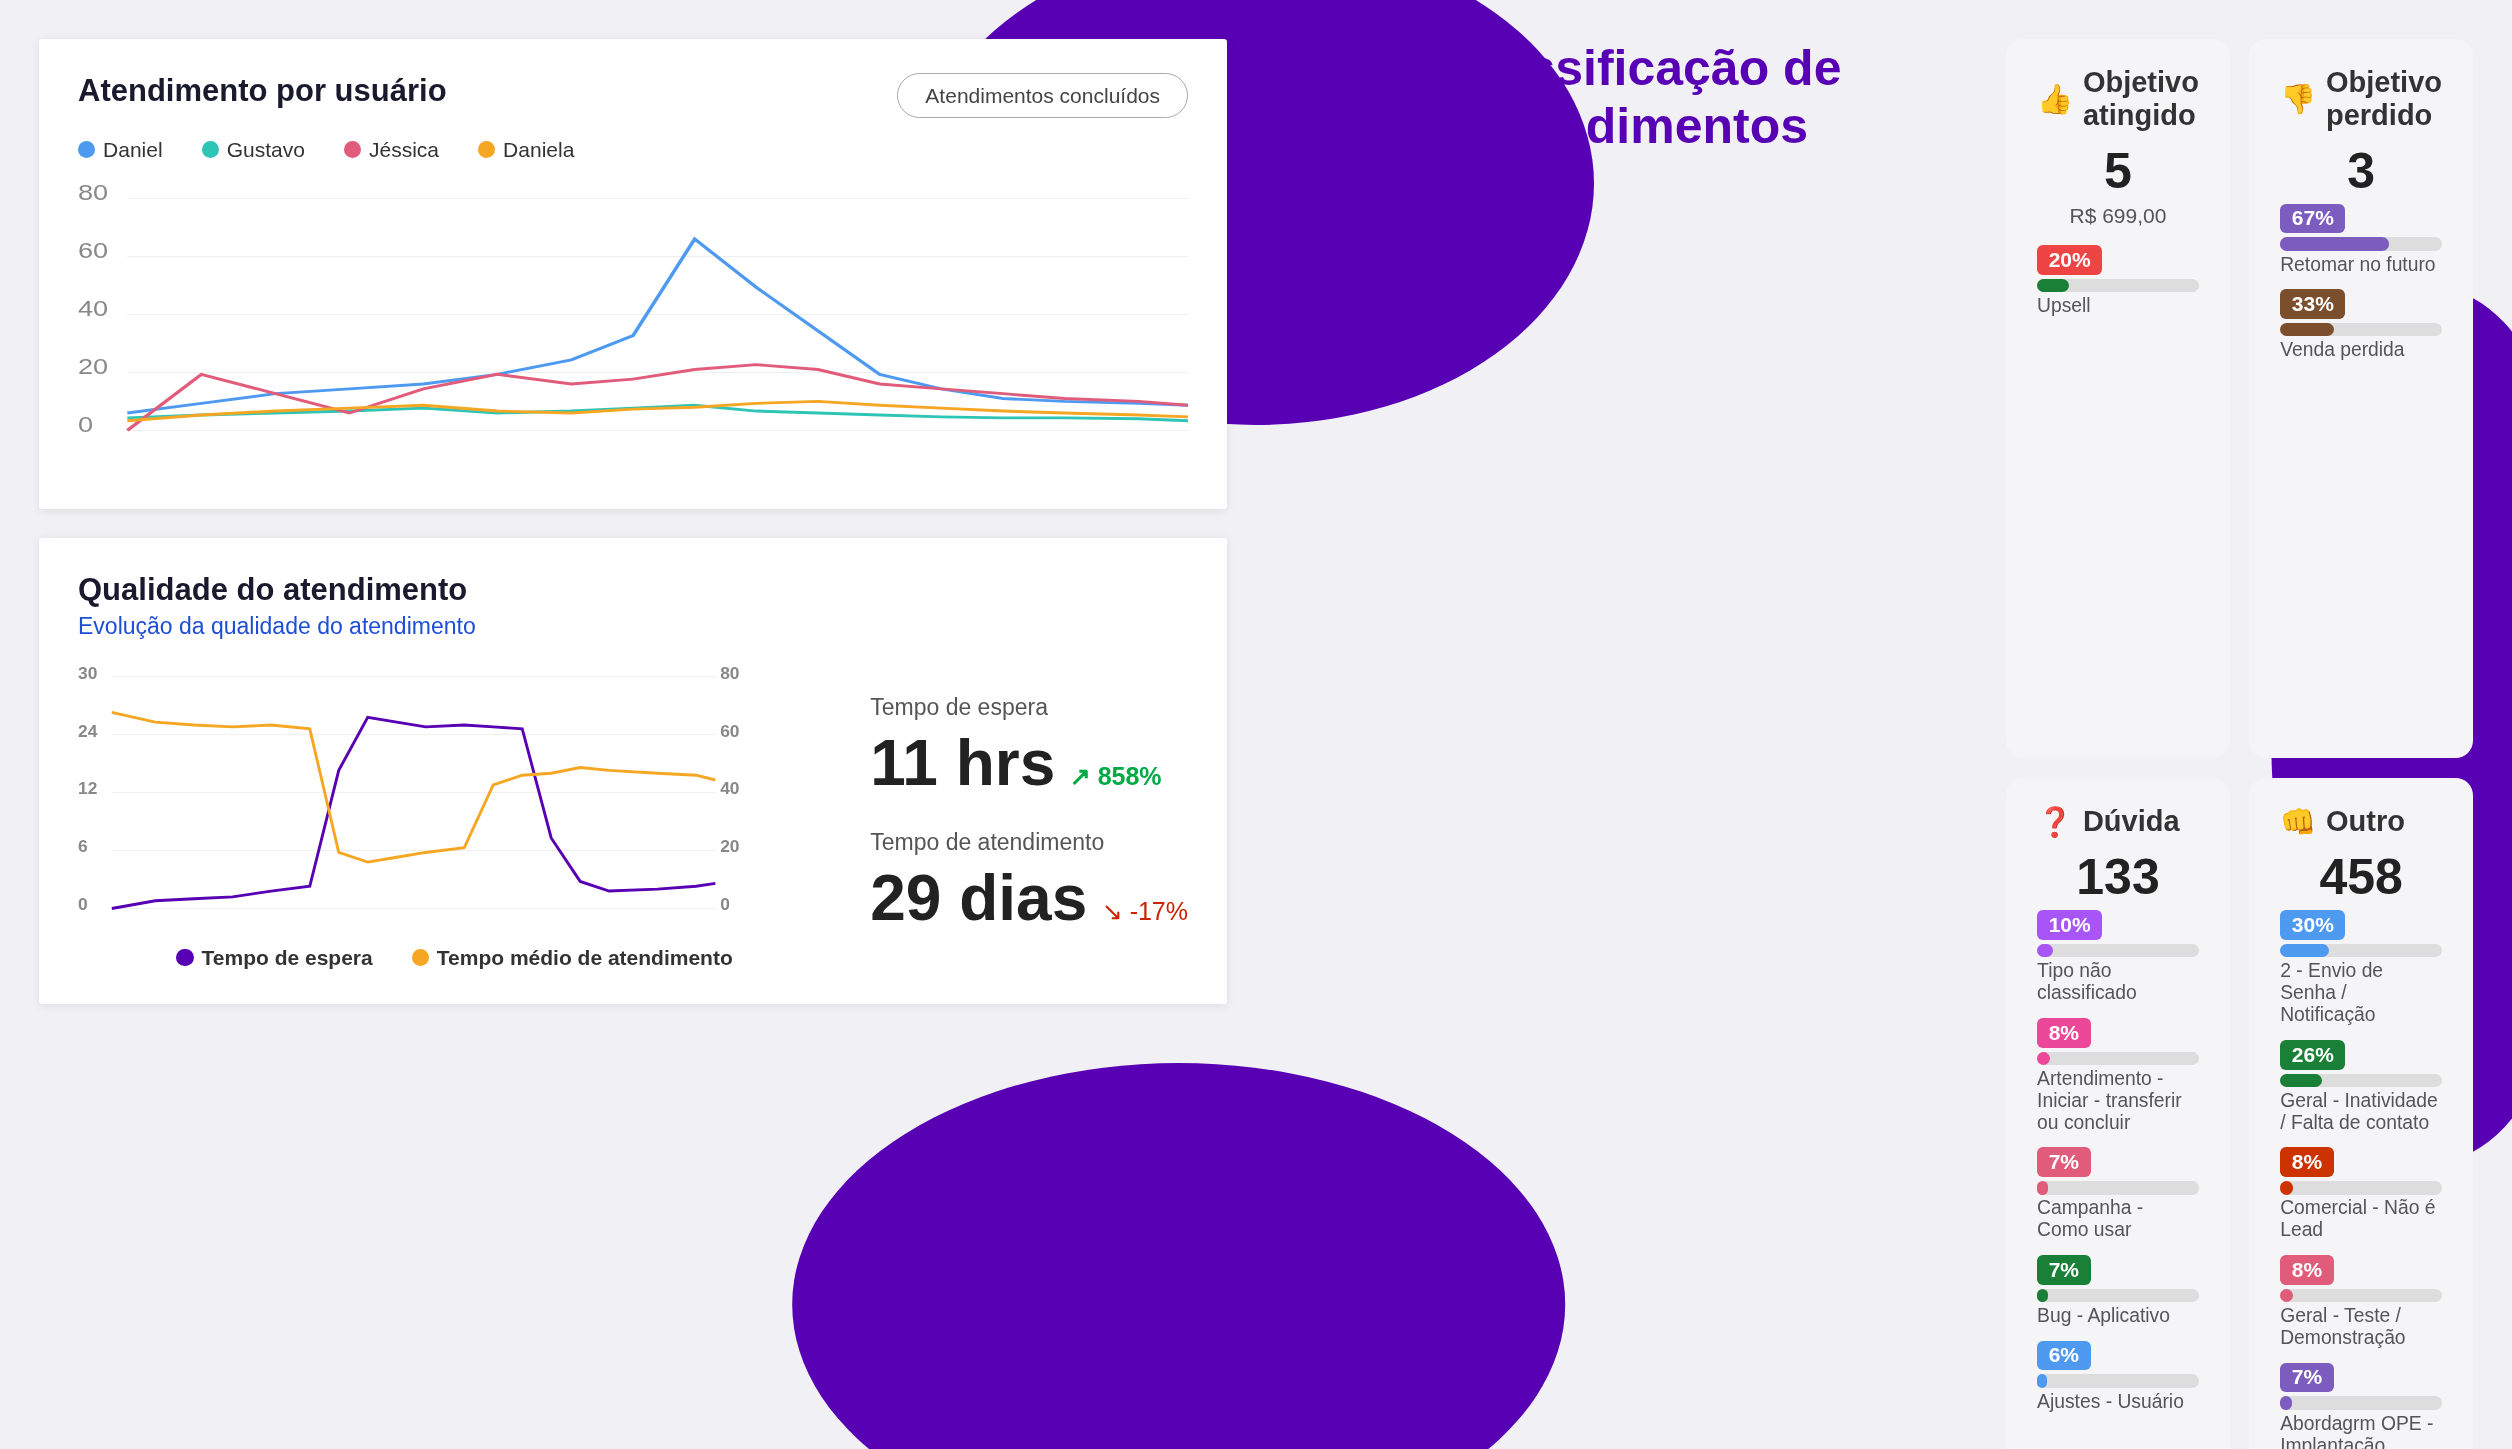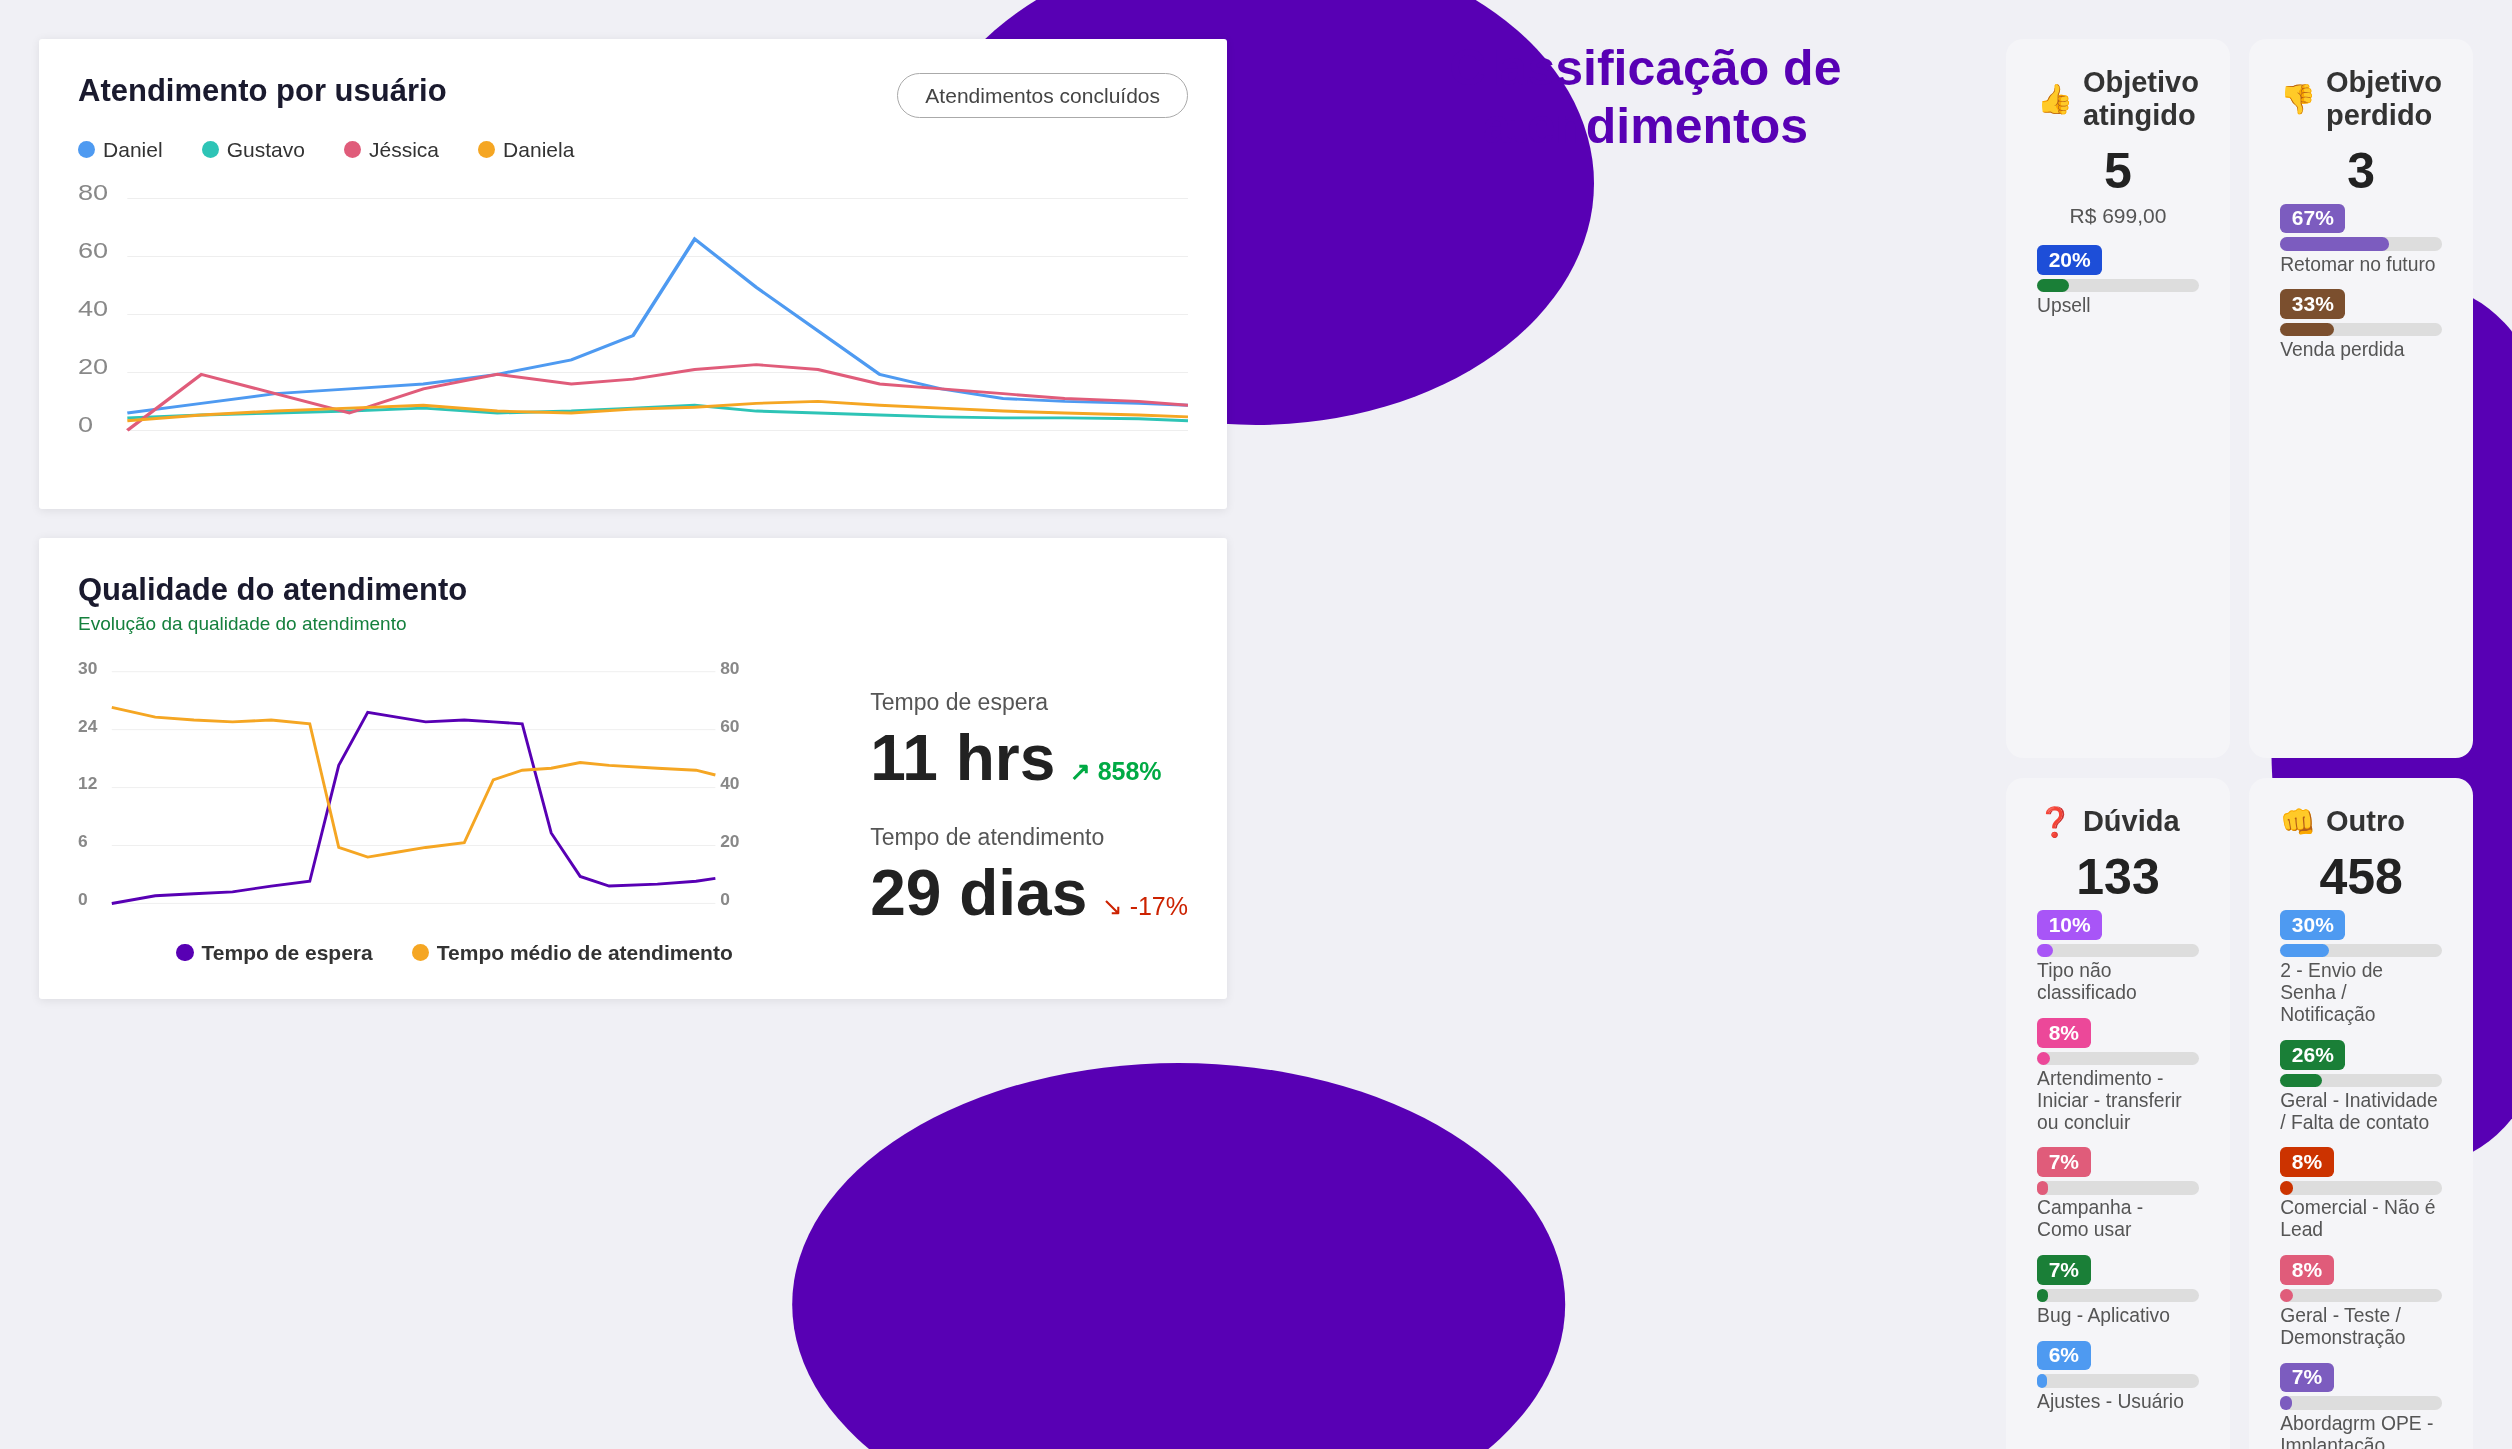--- a/index.html
+++ b/index.html
@@ -74,22 +74,22 @@
       box-shadow: 0 1.9px 9.7px rgba(0,0,0,0.08);
     }
 
     .panel-title {
       font-size: 31px;
       font-weight: 600;
       color: #1a1a2e;
       margin-bottom: 4.8px;
     }
     .panel-subtitle {
-      font-size: 19px;
-      color: #15803d;
+      font-size: 23px;
+      color: #1d4ed8;
       margin-bottom: 19.3px;
     }
 
     .chart-header {
       display: flex;
       justify-content: space-between;
       align-items: flex-start;
       margin-bottom: 19.3px;
     }
 
@@ -401,21 +401,21 @@
     <div class="classification-grid">
 
       <div class="class-panel">
         <div class="class-panel-title">
           <span>👍</span>
           <span>Objetivo atingido</span>
         </div>
         <div class="class-count">5</div>
         <div class="class-value">R$ 699,00</div>
         <div class="bar-row">
-          <span class="bar-pct" style="background:#1d4ed8">20%</span>
+          <span class="bar-pct" style="background:#ef4444">20%</span>
           <div class="bar-track">
               <div class="bar-fill" style="width:20%;background:#1a7f37"></div>
             </div>
           <div class="bar-desc">Upsell</div>
         </div>
       </div>
 
       <div class="class-panel">
         <div class="class-panel-title">
           <span>👎</span>

